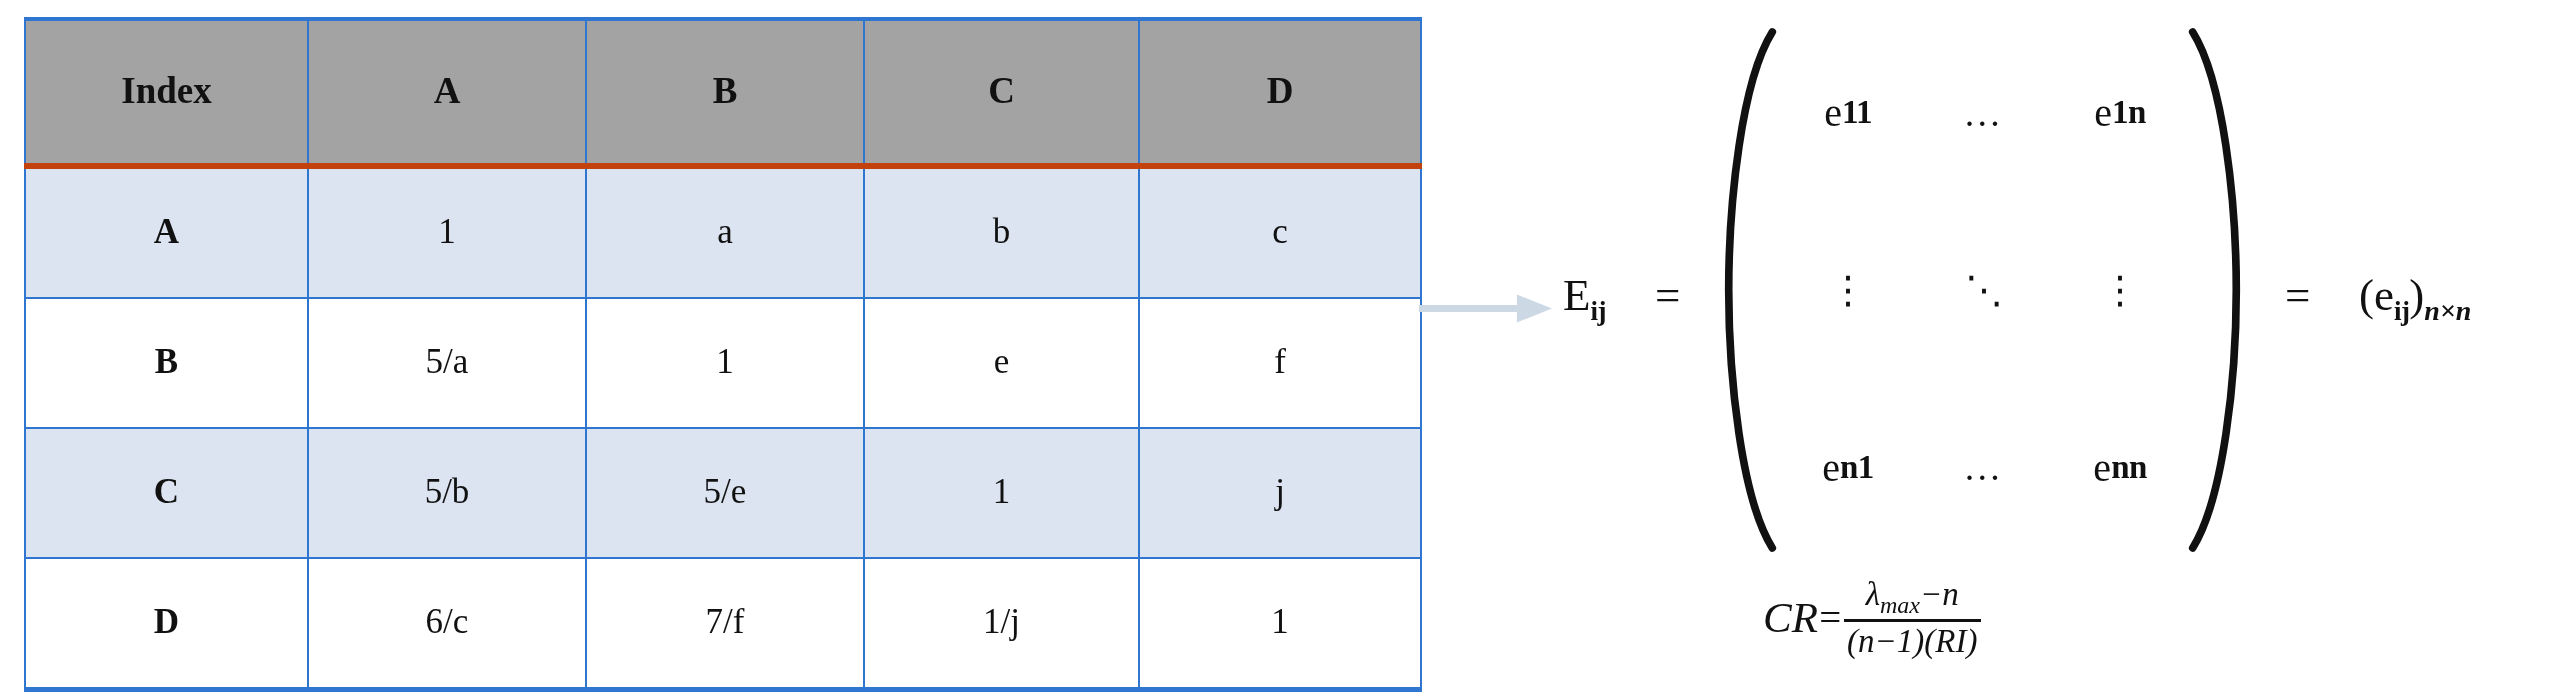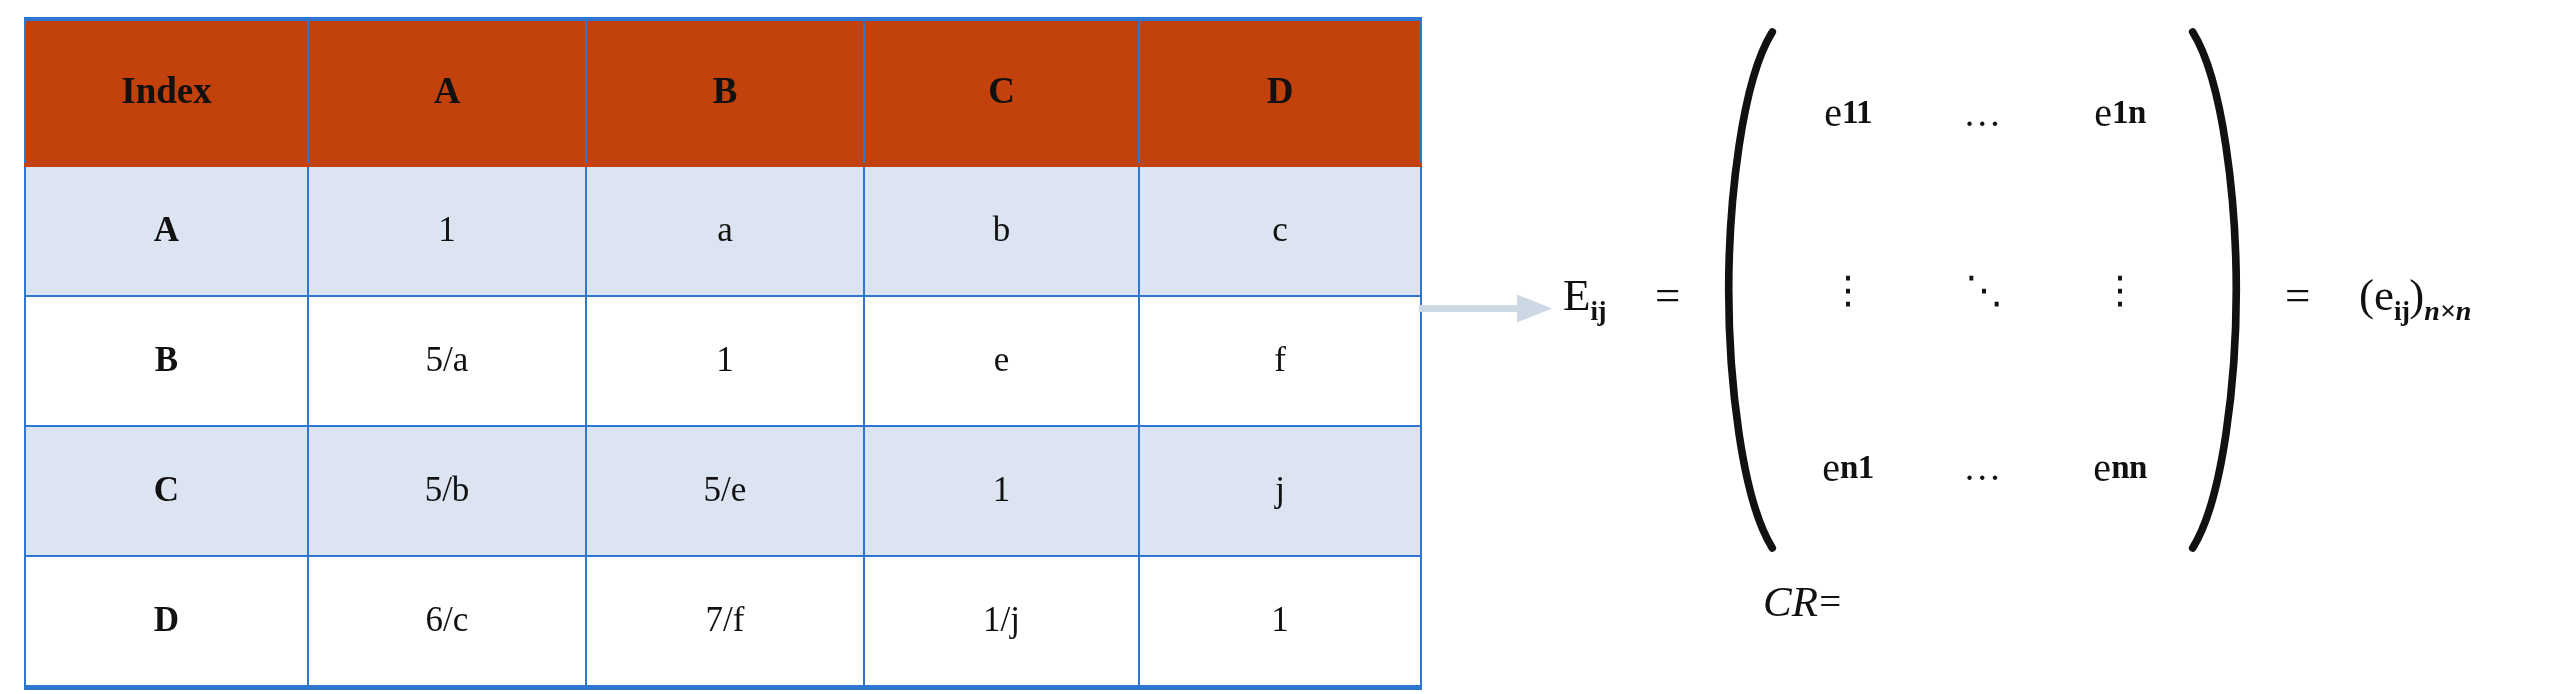--- a/index.html
+++ b/index.html
@@ -45,22 +45,22 @@
     text-align: center;
     vertical-align: middle;
     font-size: 35px;
     line-height: 1.1;
     padding: 0;
   }
   table.cmp thead th {
     height: 142px;
     font-weight: bold;
     font-size: 37px;
-    background: #c2410c;
-    border-bottom: 4px solid #c2410c;
+    background: #a3a3a3;
+    border-bottom: 6px solid #c2410c;
     border-top: 4.1px solid #2E76D0;
   }
   table.cmp tbody td {
     height: 128px;
     font-weight: normal;
   }
   table.cmp tbody td.rowhead {
     font-weight: bold;
   }
   table.cmp tbody tr.shaded td {
@@ -335,16 +335,21 @@
     </div>
   </div>
 
   <div class="eq-label" id="eq-sign-2">=</div>
 
   <div class="eq-label" id="rhs-symbol"><span>(</span><span>e</span><span class="sub">ij</span><span>)</span><span class="dim">n×n</span></div>
 
   <div id="cr-formula">
     <span class="cr-lhs">CR</span>
     <span class="cr-eq">=</span>
+    <span class="frac">
+      <span class="num"><span>λ</span><span class="sub">max</span><span>−n</span></span>
+      <span class="bar"></span>
+      <span class="den">(n−1)(RI)</span>
+    </span>
   </div>
 
 </div>
 
 
 </body></html>

